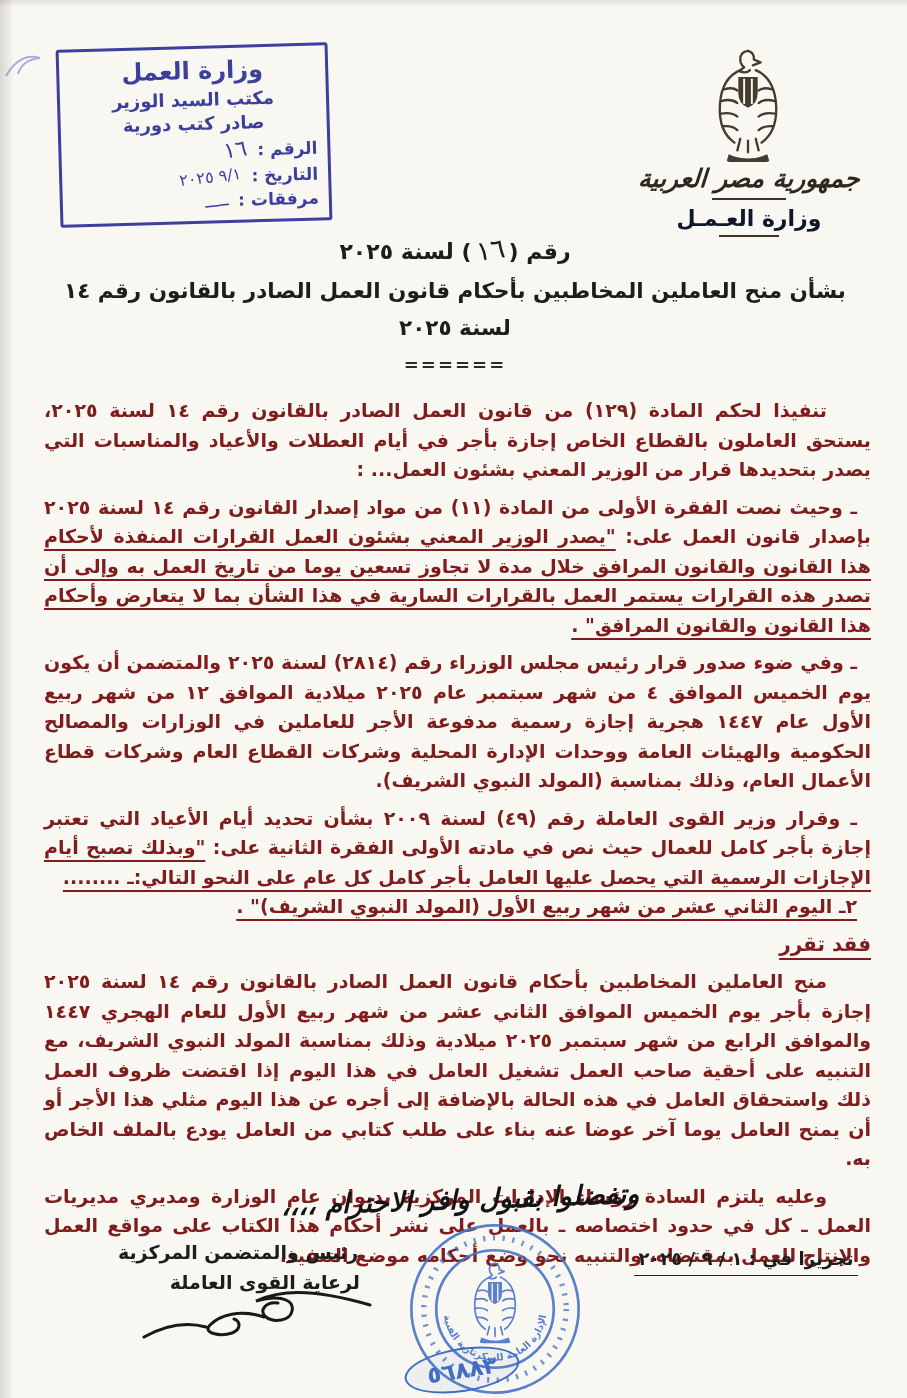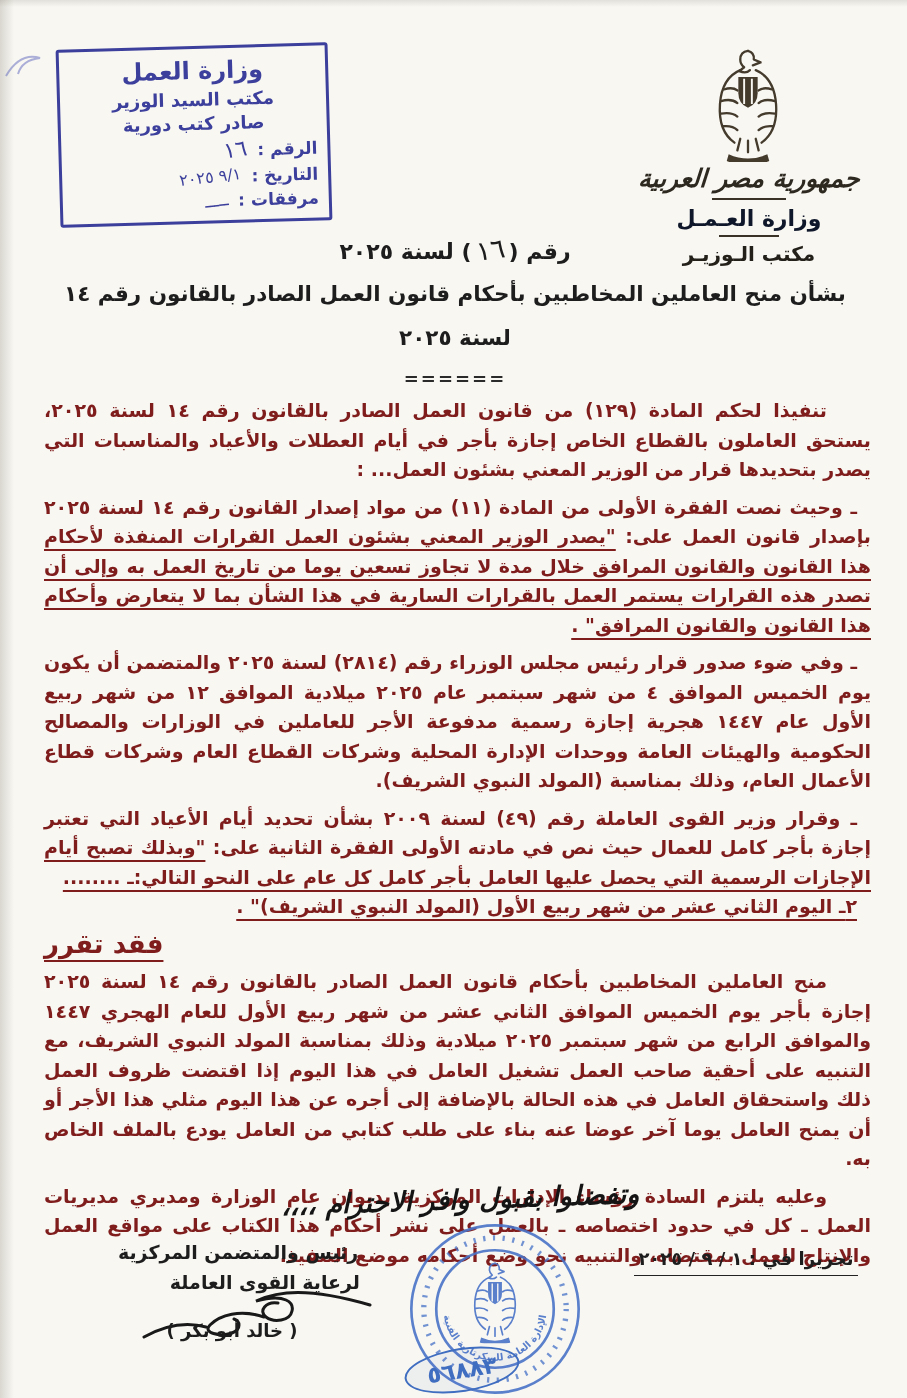--- a/index.html
+++ b/index.html
@@ -37,35 +37,35 @@
   .lh-rule{ width:74px; height:0; border-bottom:2.5px solid #3a3226; margin:5px auto 6px;}
   .lh-ministry{ font-size:22px; font-weight:bold; color:#0f172a;}
   .lh-rule2{ width:60px; height:0; border-bottom:2px solid #3a3226; margin:4px auto 5px;}
   .lh-office{ font-size:20px; font-weight:bold; color:#23201a;}
 
   
   .title-block{ position:absolute; top:230px; left:55px; width:800px; text-align:center; direction:rtl;}
   .tb-type{ font-size:25px; font-weight:bold;}
   .tb-number{ font-size:22px; font-weight:bold; margin-top:4px;}
   .tb-number .hand-no{ font-weight:normal; font-size:27px; display:inline-block; transform:rotate(-8deg); padding:0 4px;}
-  .tb-subject{ font-size:21.5px; font-weight:bold; margin-top:7px; line-height:44px;}
+  .tb-subject{ font-size:21.5px; font-weight:bold; margin-top:7px; line-height:37px;}
   .tb-divider{ font-size:18px; font-weight:bold; letter-spacing:2px; margin-top:8px; color:#2a2a2a;}
 
   
   .doc-body{
     position:absolute; top:396px; right:36px; left:44px;
     direction:rtl; text-align:justify;
     font-size:19px; line-height:29.5px; font-weight:bold; color:#7f1d1d;
   }
   .doc-body p{ margin:0 0 8px; }
   .ind-lg{ text-indent:44px; }
   .ind-sm{ text-indent:14px; }
   .u{ text-decoration:underline; text-underline-offset:6px; text-decoration-thickness:1.6px; }
   .quote2{ display:block; }
-  .decision{ text-align:left; font-size:26px; margin:10px 0 10px; }
+  .decision{ text-align:right; font-size:20px; margin:10px 0 10px; }
   .decision span{ text-decoration:underline; text-underline-offset:7px; text-decoration-thickness:2px; }
 
   
   .closing{
     position:absolute; top:1184px; left:250px; width:420px; text-align:center;
     font-size:27px; font-weight:bold; font-style:italic; transform:rotate(-2deg);
     color:#141414; direction:rtl;
   }
   .issue-date{
     position:absolute; top:1248px; left:612px; width:268px; text-align:center; direction:rtl;
@@ -136,21 +136,20 @@
   </div>
 
   <svg class="emblem" viewBox="0 0 90 120">
     <use href="#eagle" width="90" height="120"></use>
   </svg>
   <div class="letterhead">
     <div class="lh-country">جمهورية مصر العربية</div>
     <div class="lh-rule"></div>
     <div class="lh-ministry">وزارة العـمـل</div>
     <div class="lh-rule2"></div>
-    <div class="lh-office">مكتب الـوزيـر</div>
   </div>
 
   <div class="title-block">
     <div class="tb-number">
       <span>رقم (‏</span><span class="hand-no">١٦</span><span>‏) لسنة ٢٠٢٥</span>
     </div>
     <div class="tb-subject">بشأن منح العاملين المخاطبين بأحكام قانون العمل الصادر بالقانون رقم ١٤ لسنة ٢٠٢٥</div>
     <div class="tb-divider">======</div>
   </div>
 
@@ -170,21 +169,20 @@
     <span>تحريرا في : ١ / ٩ / ٢٠٢٥</span>
   </div>
 
   <div class="signer-line1">رئيس والمتضمن المركزية</div>
   <div class="signer-line2">لرعاية القوى العاملة</div>
 
   <svg class="sig" width="250" height="62" viewBox="0 0 250 62">
     <path d="M242 22 C180 4 150 8 128 18 C158 10 166 20 164 28 C162 38 146 40 138 34 C130 28 138 18 150 20 M136 34 C112 26 92 32 82 42 C74 50 92 54 104 50 C114 46 112 38 106 36 M78 44 C56 38 34 44 16 54" fill="none" stroke="#191919" stroke-width="3" stroke-linecap="round"></path>
   </svg>
 
-  <div class="signer-name">( خالد أبو بكر )</div>
 
   <svg class="round-stamp" viewBox="0 0 200 200">
     <g opacity="0.9">
       <circle cx="100" cy="100" r="94" fill="none" stroke="#4a74c8" stroke-width="3"></circle>
       <circle cx="100" cy="100" r="80" fill="none" stroke="#4a74c8" stroke-width="6" stroke-dasharray="2.5 8.5" opacity=".85"></circle>
       <circle cx="100" cy="100" r="66" fill="none" stroke="#4a74c8" stroke-width="3"></circle>
       <g color="#4a74c8">
         <g transform="translate(100,90) scale(0.78) translate(-45,-58)">
           <use href="#eagle" width="90" height="120"></use>
         </g>

